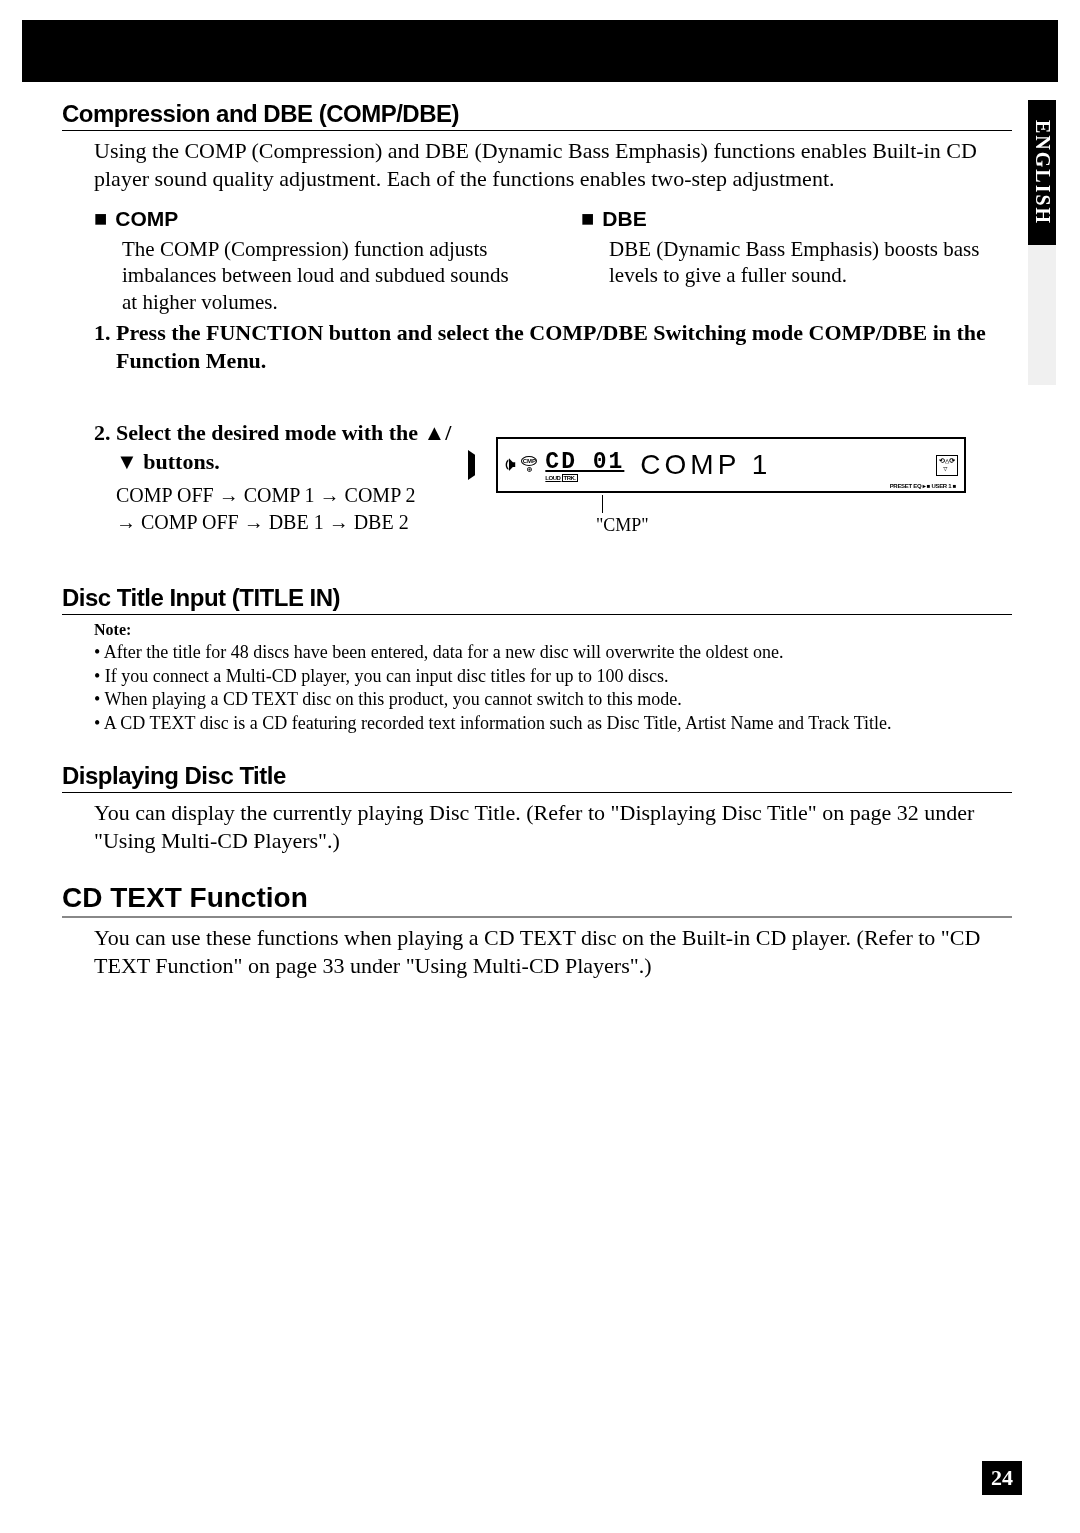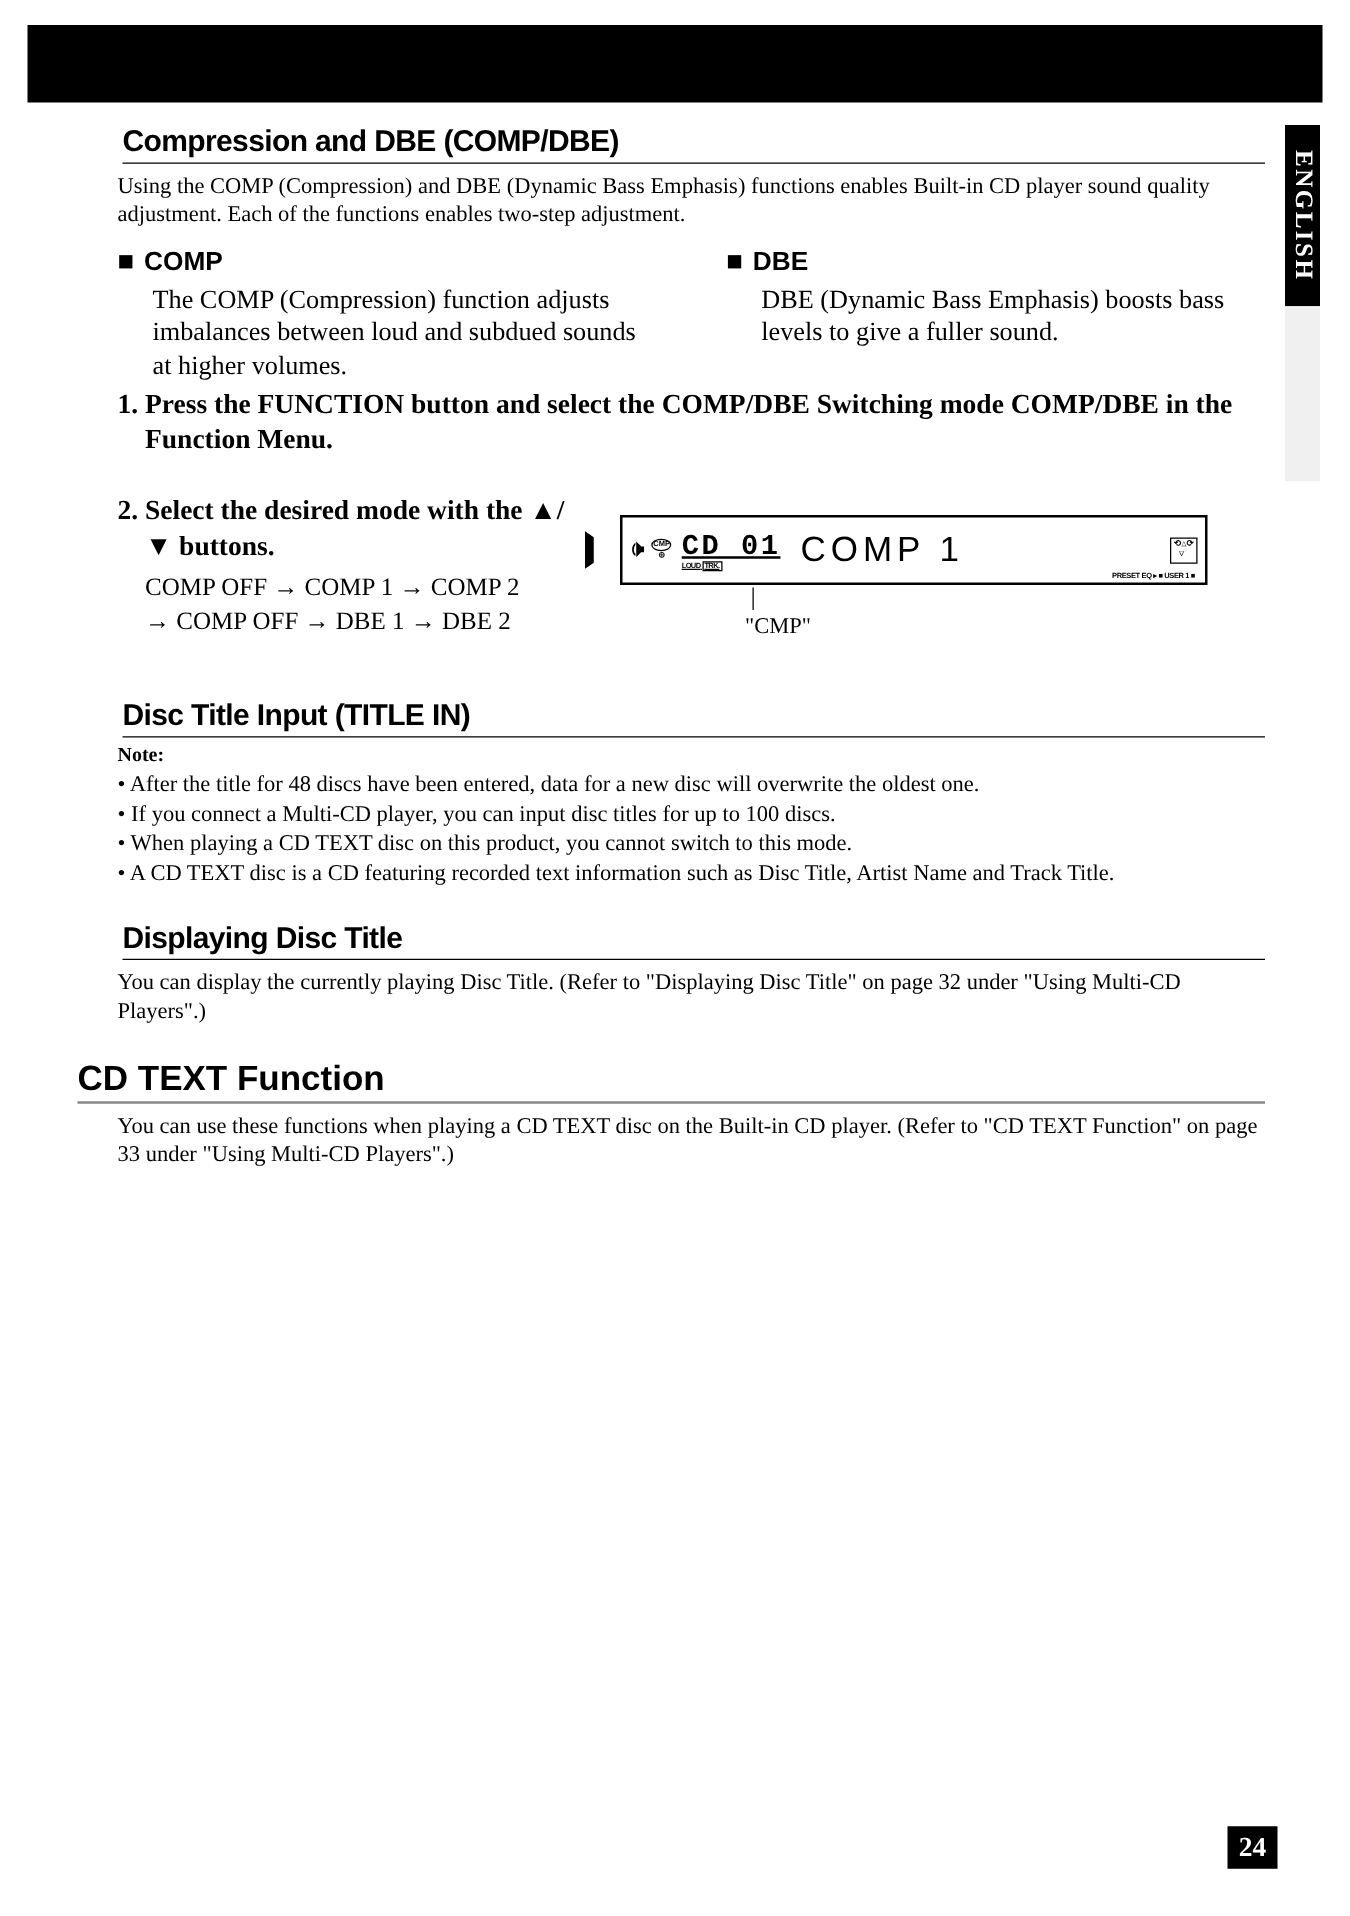--- a/index.html
+++ b/index.html
@@ -54,32 +54,31 @@
   .h-underline {
     font-family: Arial, Helvetica, sans-serif;
     font-weight: bold;
     font-size: 24px;
     border-bottom: 1.5px solid #000;
     padding-bottom: 2px;
     margin-bottom: 6px;
   }
   .h-underline.condensed {
     letter-spacing: -0.5px;
-    margin-left: 36px;
   }
   .h2-large {
     font-family: Arial, Helvetica, sans-serif;
     font-weight: bold;
     font-size: 28px;
     border-bottom: 2px solid #888;
     padding-bottom: 2px;
     margin-bottom: 6px;
   }
   .body-text {
-    font-size: 18px;
+    font-size: 22px;
     line-height: 1.25;
     margin-left: 32px;
     margin-bottom: 14px;
   }
   .two-col {
     display: flex;
     gap: 24px;
     margin-top: 4px;
     margin-bottom: 4px;
   }
@@ -102,21 +101,21 @@
     margin-left: 60px;
   }
   .step-bold {
     font-family: "Times New Roman", serif;
     font-weight: bold;
     font-size: 22px;
     line-height: 1.3;
     margin-left: 32px;
     text-indent: -22px;
     padding-left: 22px;
-    margin-bottom: 28px;
+    margin-bottom: 43px;
   }
   .step-row {
     display: flex;
     gap: 16px;
     margin-bottom: 48px;
     align-items: flex-end;
   }
   .step-row .left { flex: 0 0 390px; }
   .step-row .right { flex: 1; padding-top: 6px; }
   .step-bold-only {

